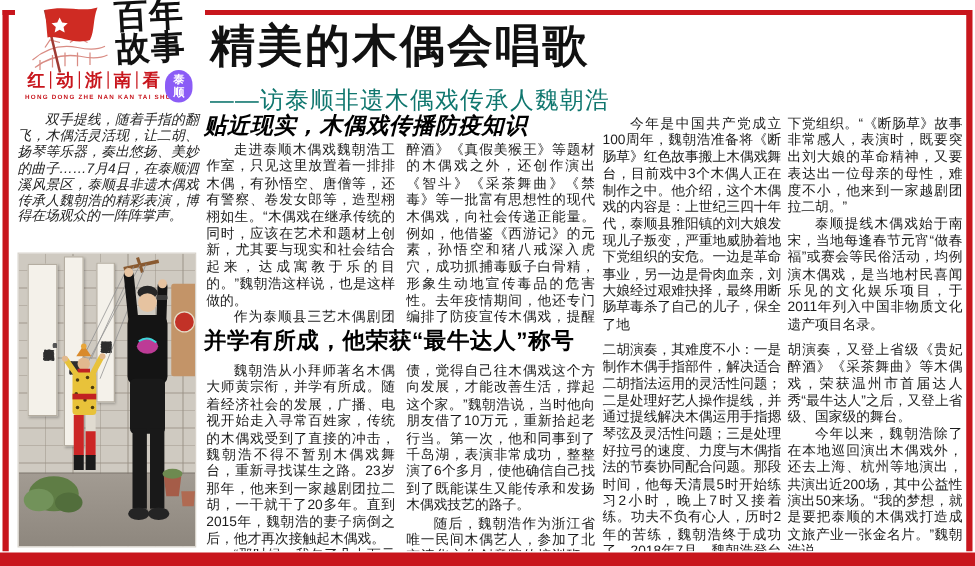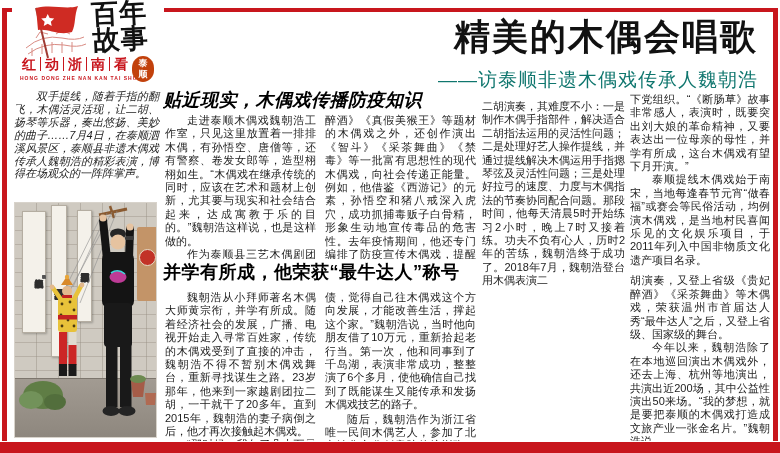--- a/index.html
+++ b/index.html
@@ -30,29 +30,29 @@
     color:#c8161d;font-weight:700;font-size:14px;
   }
   .redstrip span{padding:0 4px;border-right:1px solid #c8161d;line-height:1;}
   .redstrip span:last-child{border-right:none;}
   .pinyin{
     position:absolute;left:8px;top:75px;font-size:5px;letter-spacing:1px;
     color:#c8161d;font-weight:700;white-space:nowrap;
   }
   .seal{
     position:absolute;left:120px;top:56px;width:22px;height:26px;
-    background:#c2410c;border-radius:50%/45%;
+    background:#8b5cf6;border-radius:50%/45%;
     color:#fff;font-size:9px;font-weight:700;line-height:1.2;
     display:flex;align-items:center;justify-content:center;text-align:center;
     width:22px;word-break:break-all;padding:1px;box-sizing:border-box;
   }
   .seal-inner{width:10px;}
 
   
-  .headline{position:absolute;left:168px;top:13px;width:590px;text-align:right;z-index:2;}
+  .headline{position:absolute;left:168px;top:13px;width:590px;text-align:left;z-index:2;}
   .headline .title{font-size:36px;font-weight:800;letter-spacing:2px;color:#111;}
   .headline .subtitle{font-size:19px;margin-top:5px;color:#0f766e;letter-spacing:1px;}
 
   
   .intro{
     position:absolute;left:14px;top:90px;width:145px;
     font-size:11px;line-height:12.9px;text-align:justify;color:#222;font-style:italic;
   }
   .intro p{margin:0;text-indent:2em;}
 
@@ -251,25 +251,26 @@
   <div class="col colA-bot">
     <p class="ind">魏朝浩从小拜师著名木偶大师黄宗衔，并学有所成。随着经济社会的发展，广播、电视开始走入寻常百姓家，传统的木偶戏受到了直接的冲击，魏朝浩不得不暂别木偶戏舞台，重新寻找谋生之路。23岁那年，他来到一家越剧团拉二胡，一干就干了20多年。直到2015年，魏朝浩的妻子病倒之后，他才再次接触起木偶戏。</p>
     <p class="ind">“那时候，我欠了几十万元的</p>
   </div>
   <div class="col colB-bot">
     <p>债，觉得自己往木偶戏这个方向发展，才能改善生活，撑起这个家。”魏朝浩说，当时他向朋友借了10万元，重新拾起老行当。第一次，他和同事到了千岛湖，表演非常成功，整整演了6个多月，使他确信自己找到了既能谋生又能传承和发扬木偶戏技艺的路子。</p>
     <p class="ind sp">随后，魏朝浩作为浙江省唯一民间木偶艺人，参加了北京清华文化创意院的培训班。其间，他大胆创新，准备推出木偶表演</p>
   </div>
 
   <div class="col colC">
+    <p class="ind">今年是中国共产党成立100周年，魏朝浩准备将《断肠草》红色故事搬上木偶戏舞台，目前戏中3个木偶人正在制作之中。他介绍，这个木偶戏的内容是：上世纪三四十年代，泰顺县雅阳镇的刘大娘发现儿子叛变，严重地威胁着地下党组织的安危。一边是革命事业，另一边是骨肉血亲，刘大娘经过艰难抉择，最终用断肠草毒杀了自己的儿子，保全了地</p>
     <div class="gap"></div>
     <p>二胡演奏，其难度不小：一是制作木偶手指部件，解决适合二胡指法运用的灵活性问题；二是处理好艺人操作提线，并通过提线解决木偶运用手指摁琴弦及灵活性问题；三是处理好拉弓的速度、力度与木偶指法的节奏协同配合问题。那段时间，他每天清晨5时开始练习2小时，晚上7时又接着练。功夫不负有心人，历时2年的苦练，魏朝浩终于成功了。2018年7月，魏朝浩登台用木偶表演二</p>
   </div>
 
   <div class="col colD">
-    <p>下党组织。“《断肠草》故事非常感人，表演时，既要突出刘大娘的革命精神，又要表达出一位母亲的母性，并学有所成，这台木偶戏有望下月开演。”</p>
+    <p>下党组织。“《断肠草》故事非常感人，表演时，既要突出刘大娘的革命精神，又要表达出一位母亲的母性，难度不小，他来到一家越剧团拉二胡。”</p>
     <p class="ind">泰顺提线木偶戏始于南宋，当地每逢春节元宵“做春福”或赛会等民俗活动，均例演木偶戏，是当地村民喜闻乐见的文化娱乐项目，于2011年列入中国非物质文化遗产项目名录。</p>
     <div class="gap"></div>
     <p>胡演奏，又登上省级《贵妃醉酒》《采茶舞曲》等木偶戏，荣获温州市首届达人秀“最牛达人”之后，又登上省级、国家级的舞台。</p>
     <p class="ind">今年以来，魏朝浩除了在本地巡回演出木偶戏外，还去上海、杭州等地演出，共演出近200场，其中公益性演出50来场。“我的梦想，就是要把泰顺的木偶戏打造成文旅产业一张金名片。”魏朝浩说。</p>
 
   </div>
 </div>
 
 </body></html>

